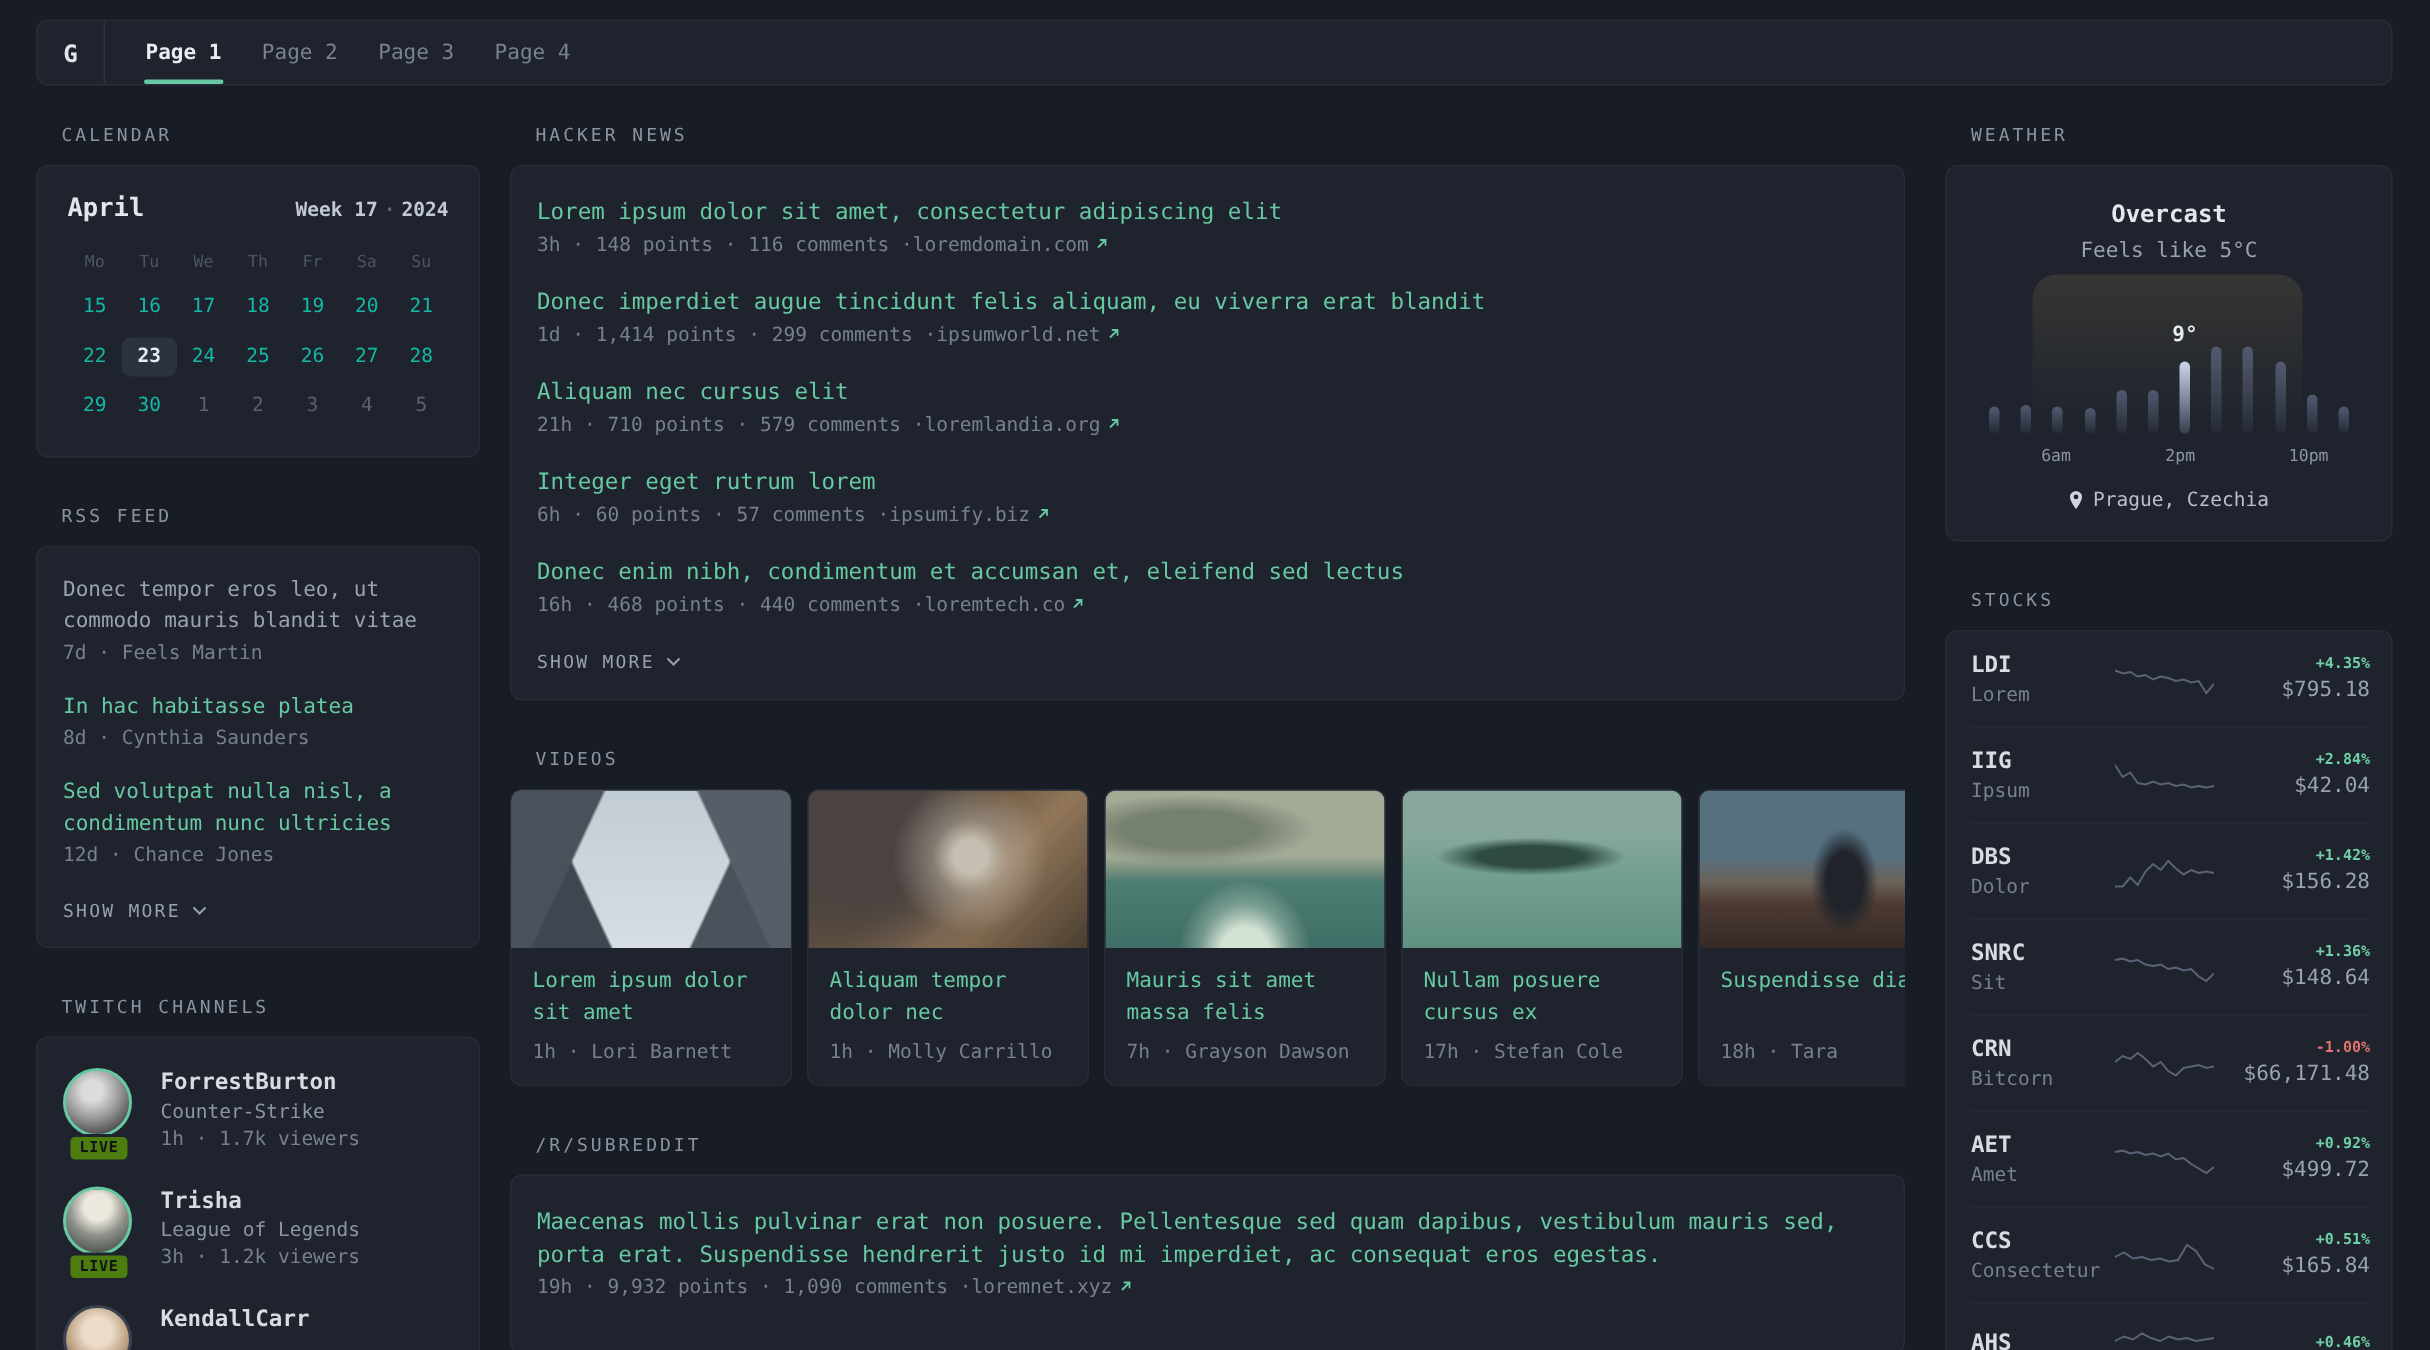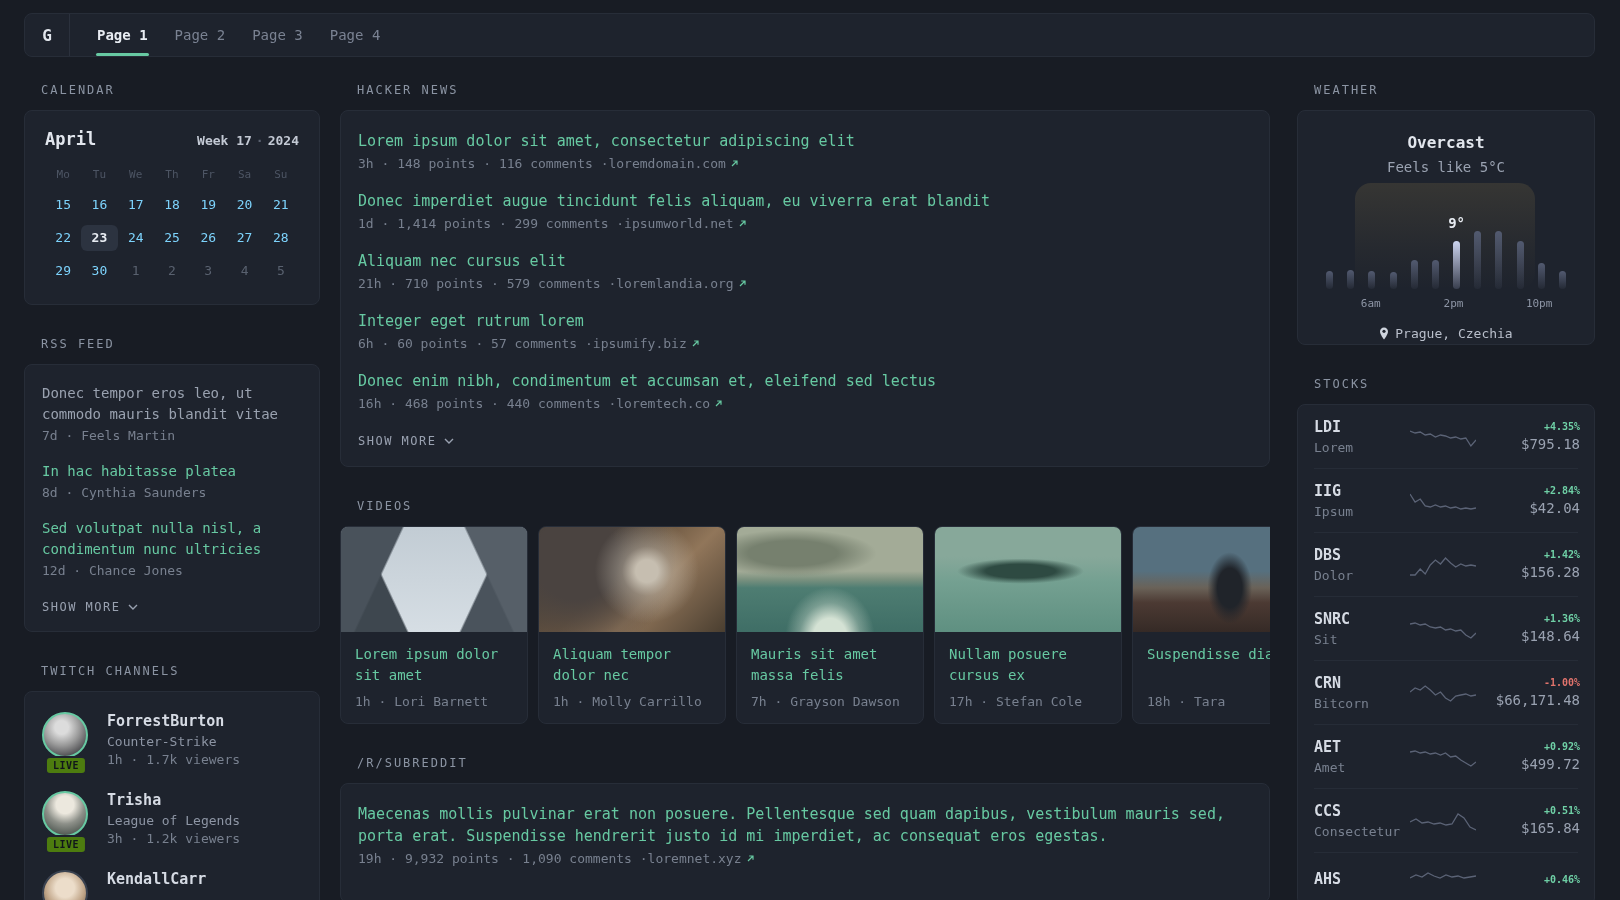--- a/index.html
+++ b/index.html
@@ -48,21 +48,21 @@
 
   
   .cal-card { padding:18px 20px 20px; }
   .cal-head { display:flex; align-items:baseline; justify-content:space-between; margin-bottom:16px; }
   .cal-month { font-size:17px; font-weight:bold; color:#e2e6ed; }
   .cal-week { font-size:13px; color:#c3c9d4; font-weight:bold; }
   .cal-sep { color:#5a6270; margin:0 4px; }
   .cal-grid { display:grid; grid-template-columns:repeat(7,1fr); row-gap:7px; }
   .cal-dow { font-size:11px; color:#4d5564; text-align:center; height:20px; line-height:20px; }
   .cal-day {
-    font-size:13px; color:#7dd3fc; text-align:center; height:26px; line-height:26px;
+    font-size:13px; color:#14b8a6; text-align:center; height:26px; line-height:26px;
     border-radius:6px;
   }
   .cal-day.muted { color:#59616f; }
   .cal-day.selected { background:#2c3340; color:#e8ecf2; font-weight:bold; }
 
   
   .feed-card { padding:18px 17px 16px; }
   .feed-item { margin-bottom:18px; }
   .feed-title { font-size:14px; line-height:21px; color:#67c9a2; cursor:pointer; }
   .feed-title.visited { color:#9aa2b0; }
@@ -138,21 +138,21 @@
   .thumb.field {
     background:
       radial-gradient(ellipse 12% 34% at 52% 58%,#20242a 0 55%,rgba(32,36,42,0) 100%),
       linear-gradient(180deg,#56707f 0 42%,#6a6258 58%,#4c3a33 72%,#352a26 100%);
   }
   .video-caption { padding:12px 14px 14px; }
   .video-title { font-size:14px; line-height:21px; height:42px; overflow:hidden; color:#67c9a2; }
   .video-meta { font-size:13px; color:#78808f; margin-top:8px; white-space:nowrap; overflow:hidden; }
 
   
-  .wx-card { padding:22px 21px 0; text-align:center; }
+  .wx-card { padding:22px 21px 16px; text-align:center; }
   .wx-cond { font-size:16px; font-weight:bold; color:#e2e6ed; }
   .wx-feels { font-size:14px; color:#9aa2b1; margin-top:7px; }
   .wx-chart { position:relative; height:92px; display:flex; align-items:flex-end; margin-top:22px; }
   .wx-daylight {
     position:absolute; left:36px; width:180px; top:-14px; bottom:0; border-radius:16px;
     background:linear-gradient(180deg,rgba(214,178,94,.13),rgba(214,178,94,.04) 65%,rgba(214,178,94,0));
   }
   .wx-cell { flex:1; display:flex; justify-content:center; position:relative; }
   .wx-bar {
     width:7px; border-radius:4px;

